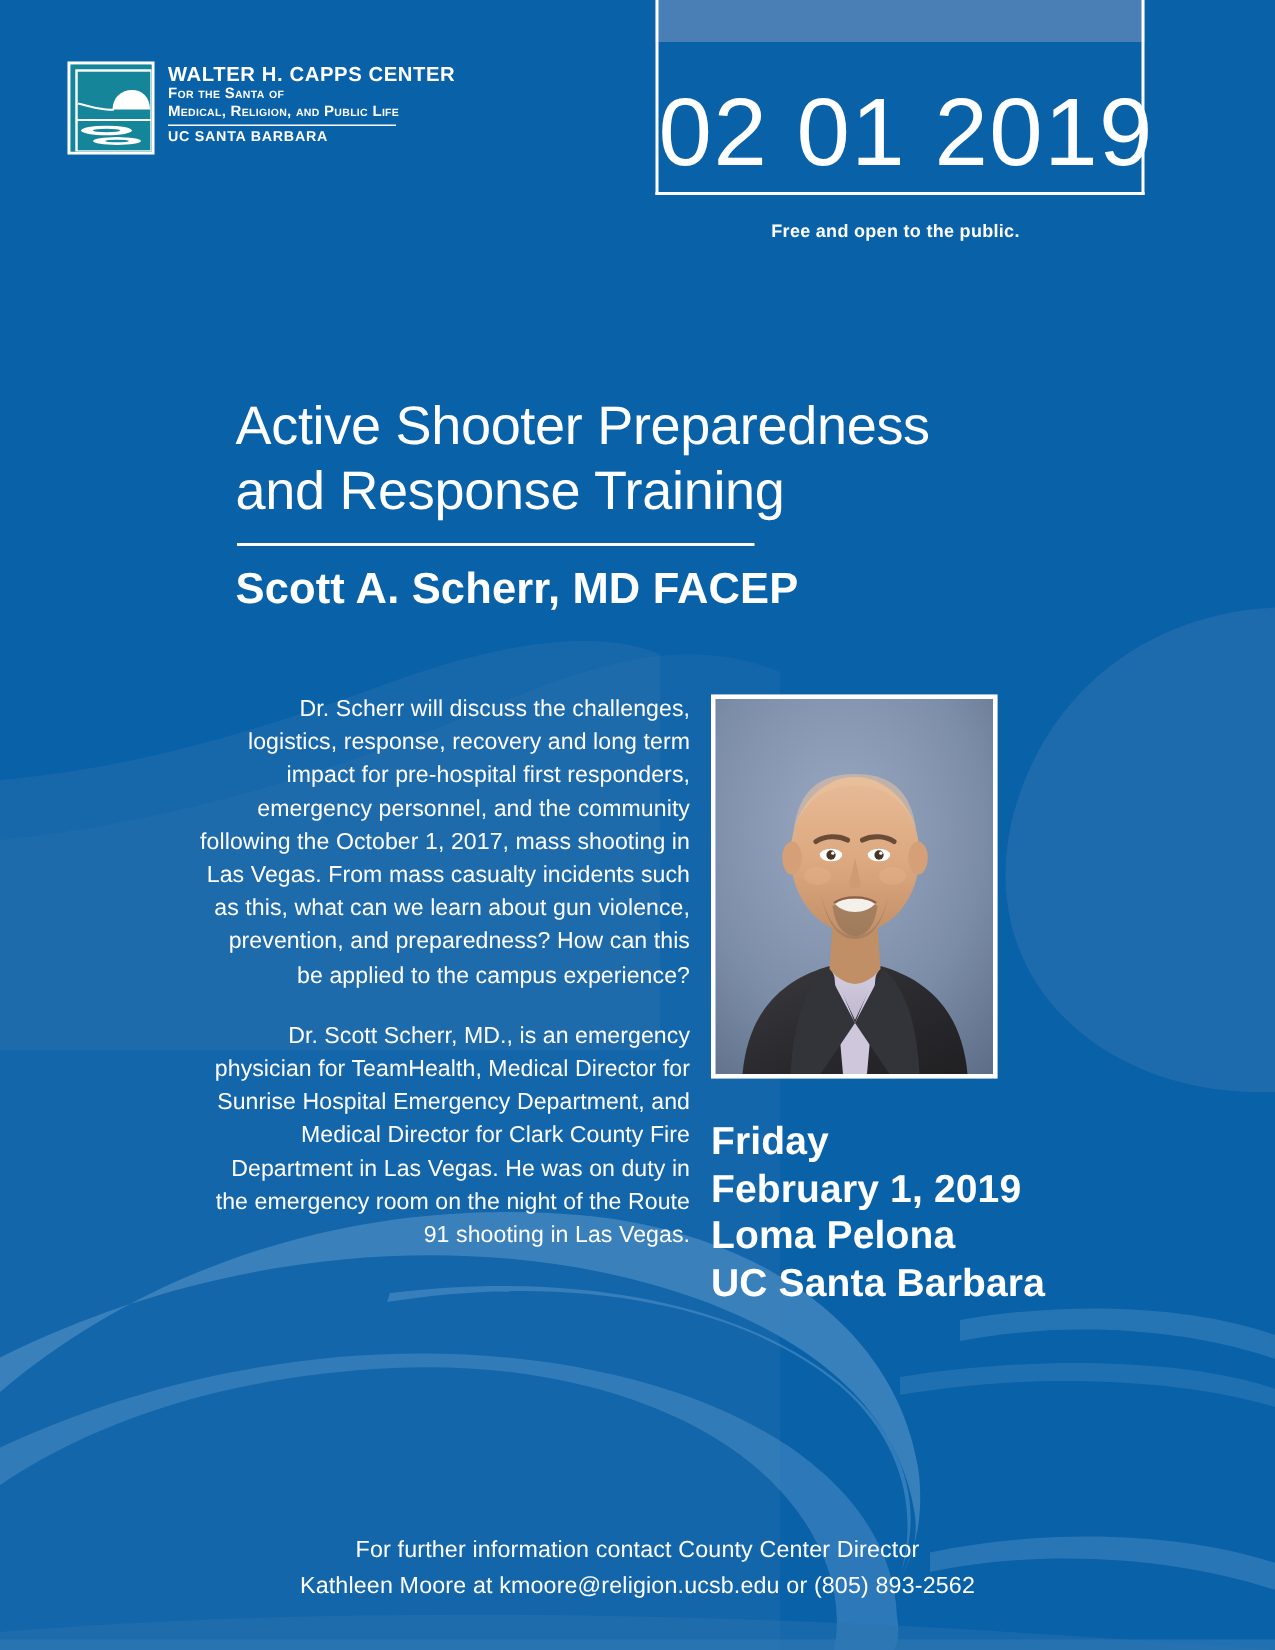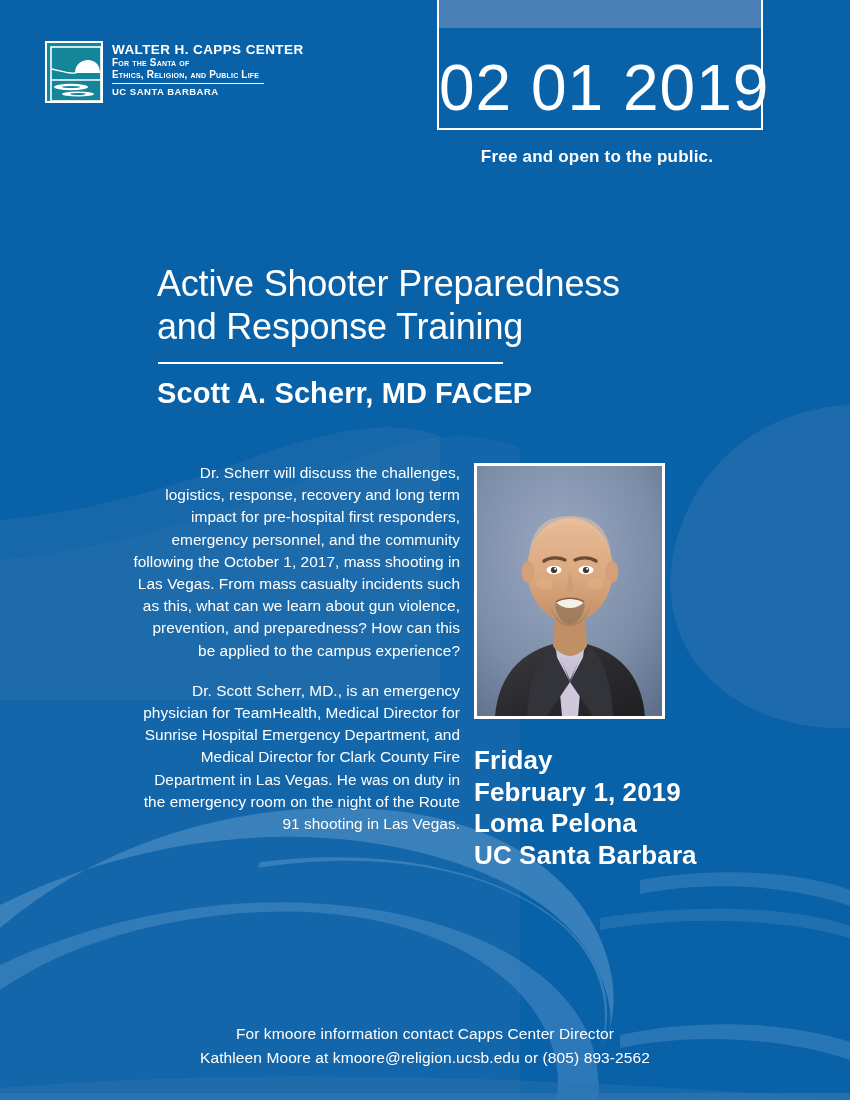--- a/index.html
+++ b/index.html
@@ -115,21 +115,21 @@
   }
   .free-line {
     position: absolute;
     left: 437px;
     top: 147px;
     width: 320px;
     text-align: center;
     color: #ffffff;
     font-family: "Liberation Sans Narrow", "Liberation Sans", sans-serif;
     font-weight: bold;
-    font-size: 17px;
+    font-size: 12px;
     letter-spacing: 0.2px;
     white-space: nowrap;
   }
   
   .title {
     position: absolute;
     left: 157px;
     top: 262px;
     width: 530px;
     color: #ffffff;
@@ -254,21 +254,21 @@
         <line x1="4" y1="37" x2="54" y2="37" stroke="#ffffff" stroke-width="1.4"></line>
         <ellipse cx="24" cy="44" rx="17" ry="3.2" fill="#ffffff"></ellipse>
         <ellipse cx="24" cy="44" rx="9" ry="1.1" fill="#15859a"></ellipse>
         <ellipse cx="31" cy="51" rx="16" ry="2.6" fill="#ffffff"></ellipse>
         <ellipse cx="31" cy="51" rx="8" ry="0.9" fill="#15859a"></ellipse>
       </svg>
     </div>
     <div class="logo-text">
       <div class="logo-line1">WALTER H. CAPPS CENTER</div>
       <div class="logo-line2">For the Santa of</div>
-      <div class="logo-line3">Ethics, Religion, and Public Life</div>
+      <div class="logo-line3">Medical, Religion, and Public Life</div>
       <div class="logo-rule"></div>
       <div class="logo-line4">UC SANTA BARBARA</div>
     </div>
   </div>
 
   <div class="date-box">
     <div class="date-text">02 01 2019</div>
   </div>
 
   <div class="free-line">Free and open to the public.</div>
@@ -348,17 +348,17 @@
   </div>
 
   <div class="event-details">
     <div>Friday</div>
     <div>February 1, 2019</div>
     <div>Loma Pelona</div>
     <div>UC Santa Barbara</div>
   </div>
 
   <div class="footer">
-    <div>For kmoore information contact Capps Center Director</div>
+    <div>For further information contact County Center Director</div>
     <div>Kathleen Moore at kmoore@religion.ucsb.edu or (805) 893-2562</div>
   </div>
 
 </div>
 
 </body></html>

